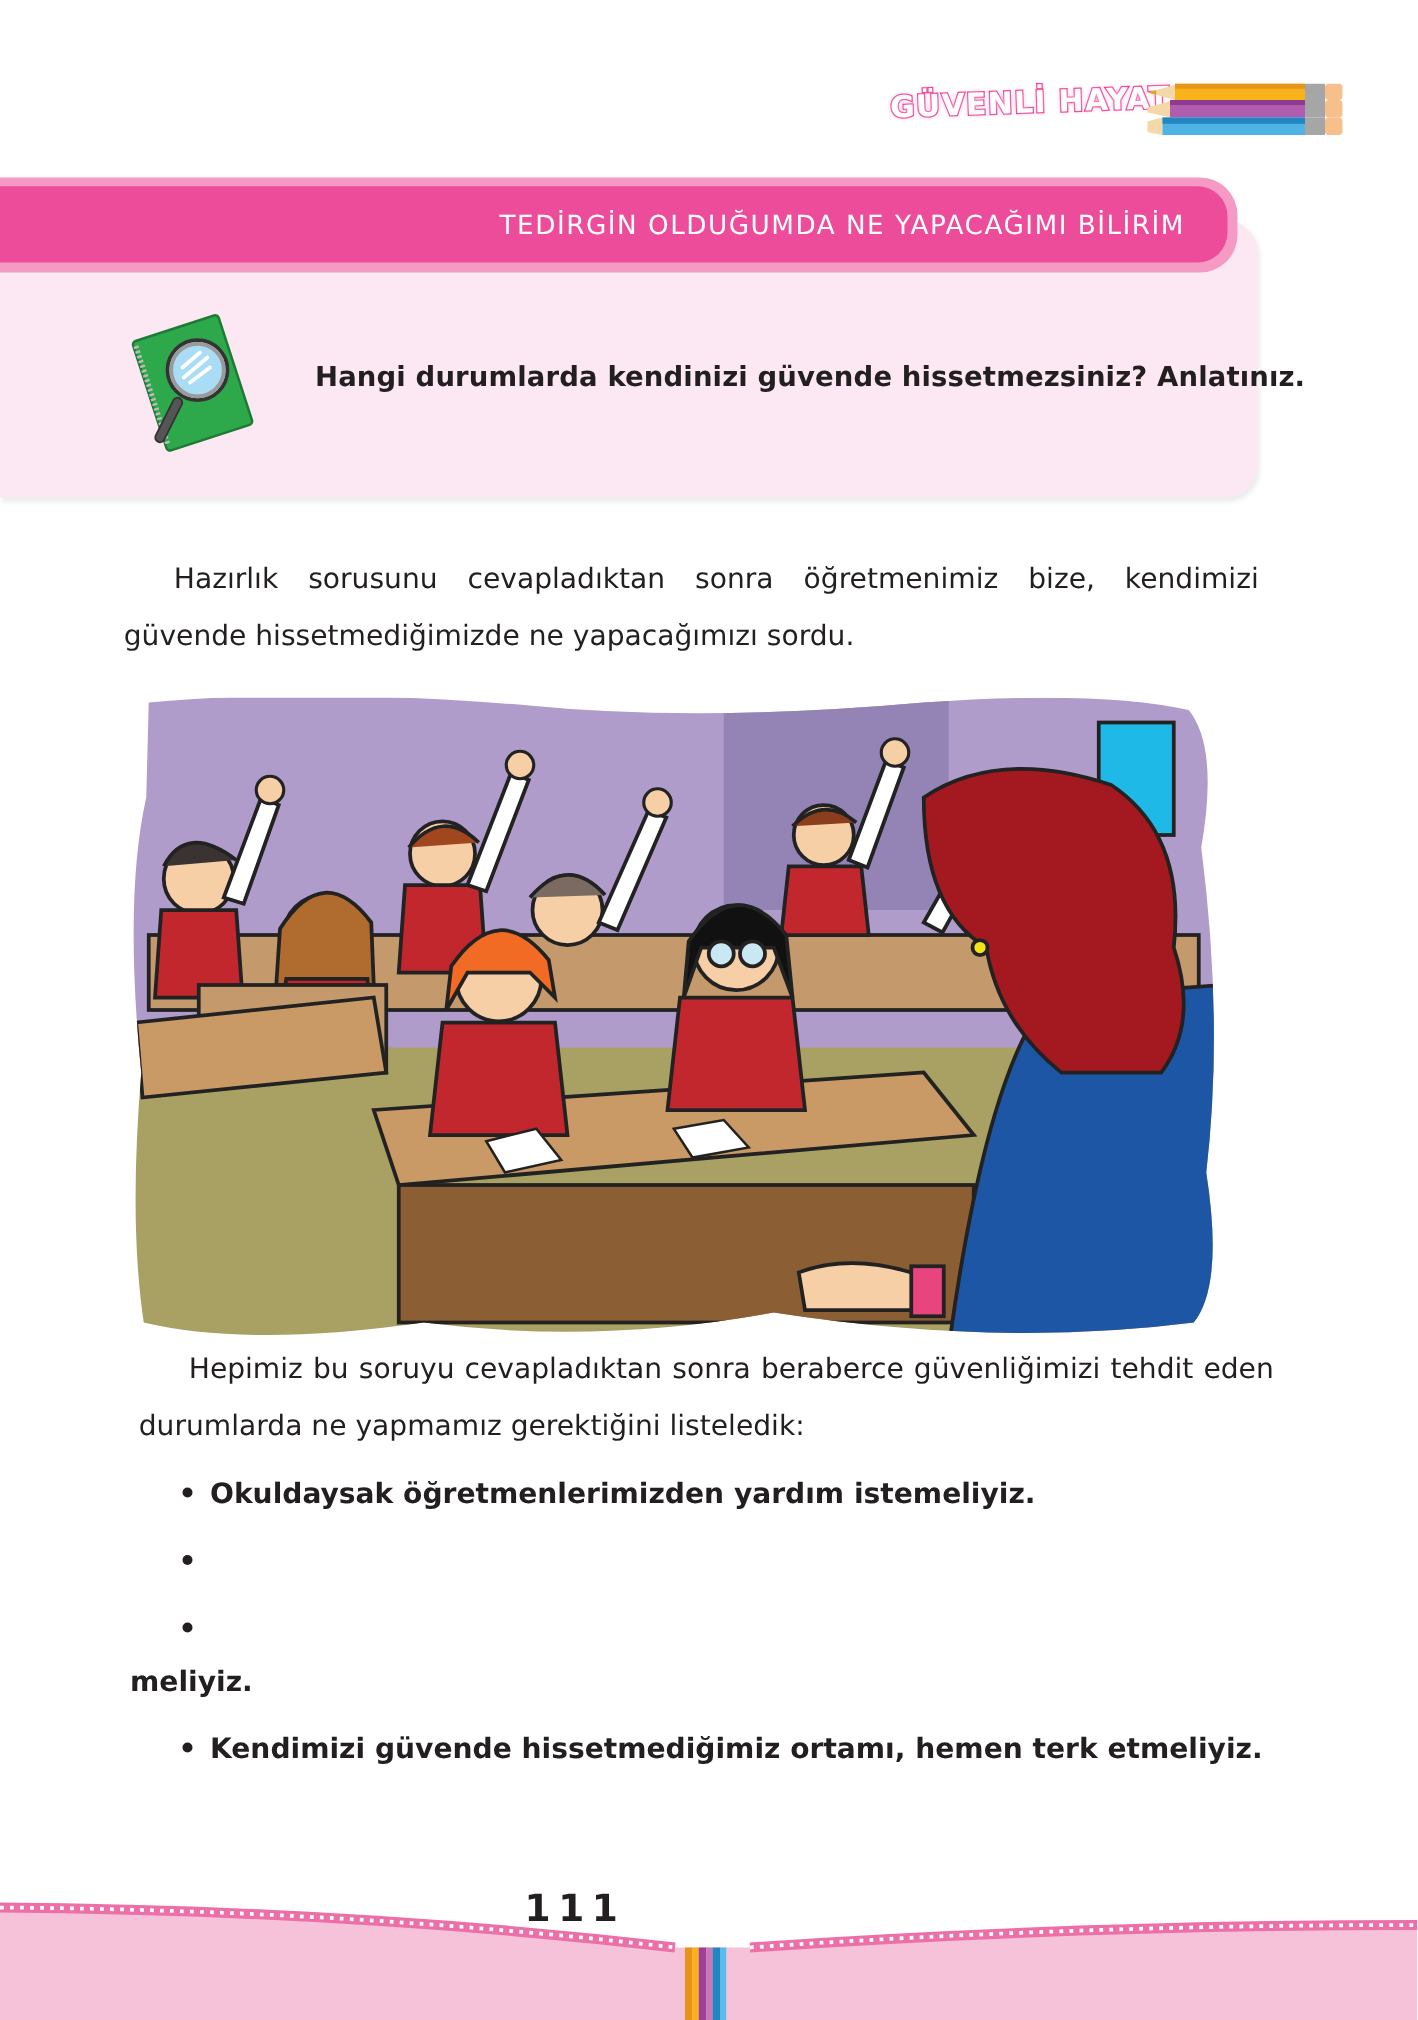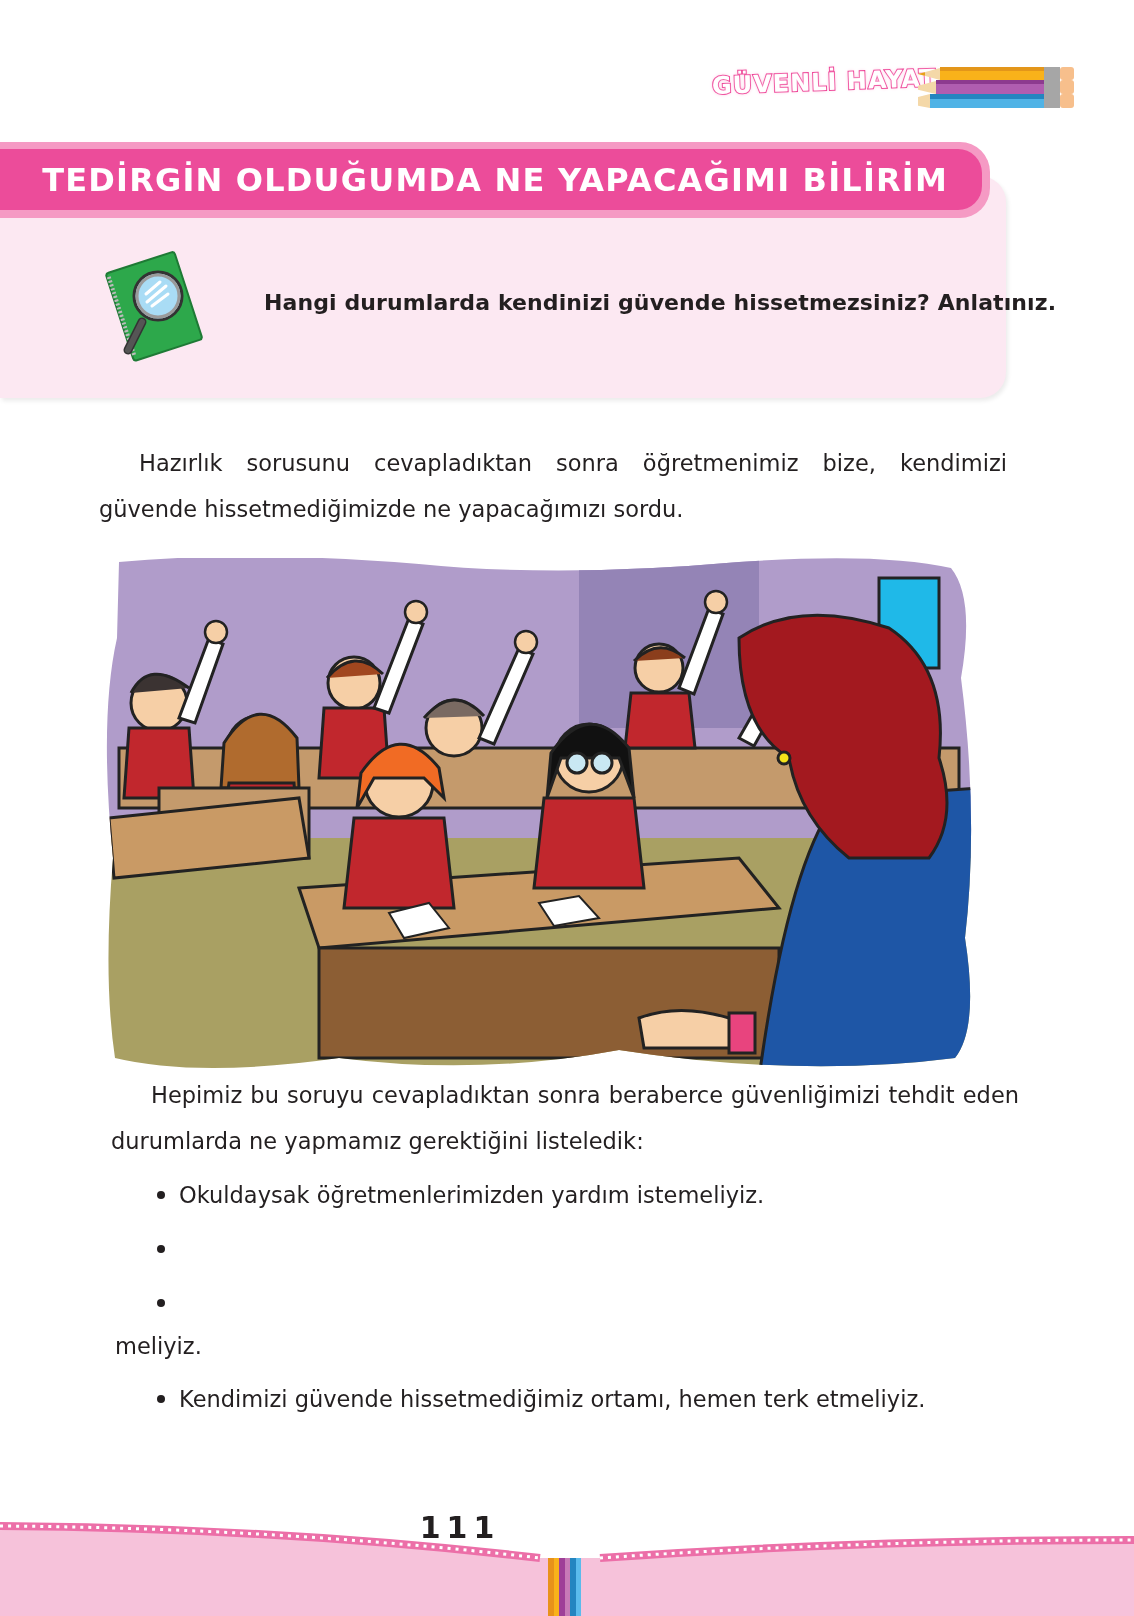--- a/index.html
+++ b/index.html
@@ -30,40 +30,40 @@
   .banner-outer {
     position: absolute; left: 0; top: 142px; width: 990px; height: 76px;
     background: #f59ac4; border-radius: 0 30px 30px 0;
   }
   .banner {
     position: absolute; left: 0; top: 149px; width: 982px; height: 61px;
     background: #ec4c9a; border-radius: 0 24px 24px 0;
     display: flex; align-items: center; justify-content: flex-end; padding-right: 34px;
   }
   .banner-title {
-    color: #ffffff; font-family: "DejaVu Sans", sans-serif; font-weight: bold;
-    font-size: 32px; letter-spacing: 1.2px;
+    color: #ffffff; font-family: "DejaVu Sans", sans-serif; font-weight: normal;
+    font-size: 21px; letter-spacing: 1.2px;
   }
 
   .notebook-icon { position: absolute; left: 100px; top: 250px; width: 110px; height: 112px; }
   .question {
     position: absolute; left: 252px; top: 290px; font-size: 22px; font-weight: bold;
-    letter-spacing: 0.1px; color: #231f20; margin-left: 12px;
+    letter-spacing: 0.1px; color: #231f20;
   }
 
   .para {
     position: absolute; left: 99px; width: 908px; font-size: 22.5px; line-height: 46px;
     text-align: justify; text-align-last: left;
   }
   .indent { text-indent: 40px; }
 
   .illustration { position: absolute; left: 99px; top: 558px; width: 904px; height: 528px; }
 
   .bullets { position: absolute; left: 99px; top: 1210px; width: 908px; font-size: 22.5px; }
-  .bullet { position: absolute; left: 16px; width: 908px; line-height: 46px; }
+  .bullet { position: absolute; left: 5px; width: 908px; line-height: 46px; font-weight: bold; }
   .bullet .dot { display: inline-block; width: 8px; height: 8px; background: #231f20; border-radius: 50%; margin: 0 14px 4px 42px; vertical-align: middle; }
 
   .footer { position: absolute; left: 0; top: 1500px; width: 1134px; height: 116px; }
   .page-number {
     position: absolute; top: 1510px; left: 0; width: 920px; text-align: center;
     font-size: 30px; font-weight: bold; letter-spacing: 6px; color: #231f20;
   }
 </style>
 </head>
 <body>

